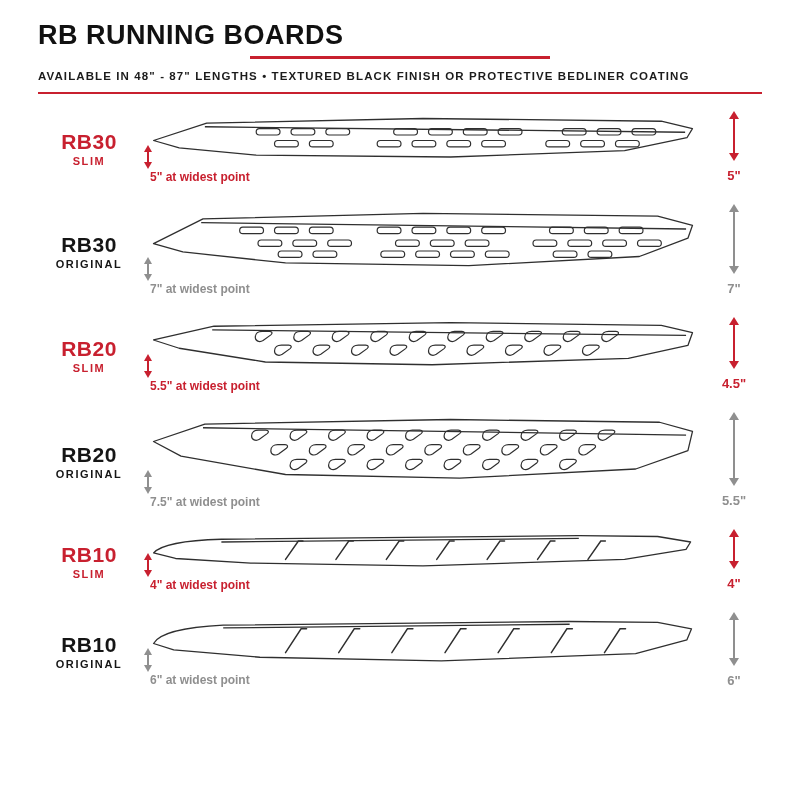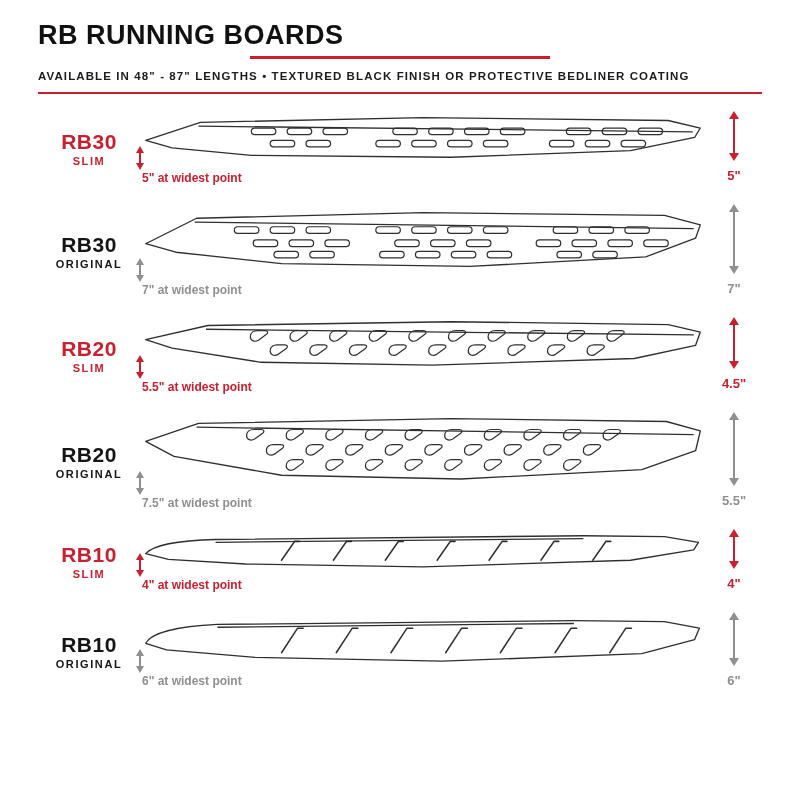--- a/index.html
+++ b/index.html
@@ -11,21 +11,21 @@
     padding:20px 38px 8px;
     --accent:#c8202f;
     --muted:#8f8f8f;
   }
   header{text-align:left}
   .page-title{font-size:27px;font-weight:800;letter-spacing:.5px;color:#111}
   .title-rule{width:300px;height:3px;background:var(--accent);margin:5px auto 11px}
   .subtitle{font-size:11.5px;font-weight:700;letter-spacing:1.1px;color:#1c1c1c;white-space:nowrap}
   .sub-rule{height:2px;background:var(--accent);margin:10px 0 2px}
 
-  .row{display:grid;grid-template-columns:102px 1fr 56px;align-items:center;margin-top:16px}
+  .row{display:grid;grid-template-columns:102px 1fr 56px;align-items:center;column-gap:8px;margin-top:16px}
   .label{text-align:center}
   .model{font-size:21px;font-weight:800;letter-spacing:.5px}
   .variant{font-size:11px;font-weight:700;letter-spacing:1.6px;margin-top:1px}
   .row.slim .label{color:var(--accent)}
   .row.orig .label{color:#151515}
   .row.slim .meta{color:var(--accent)}
   .row.orig .meta{color:var(--muted)}
 
   .draw{position:relative;padding-bottom:18px}
   .board{display:block;width:100%;height:auto}

